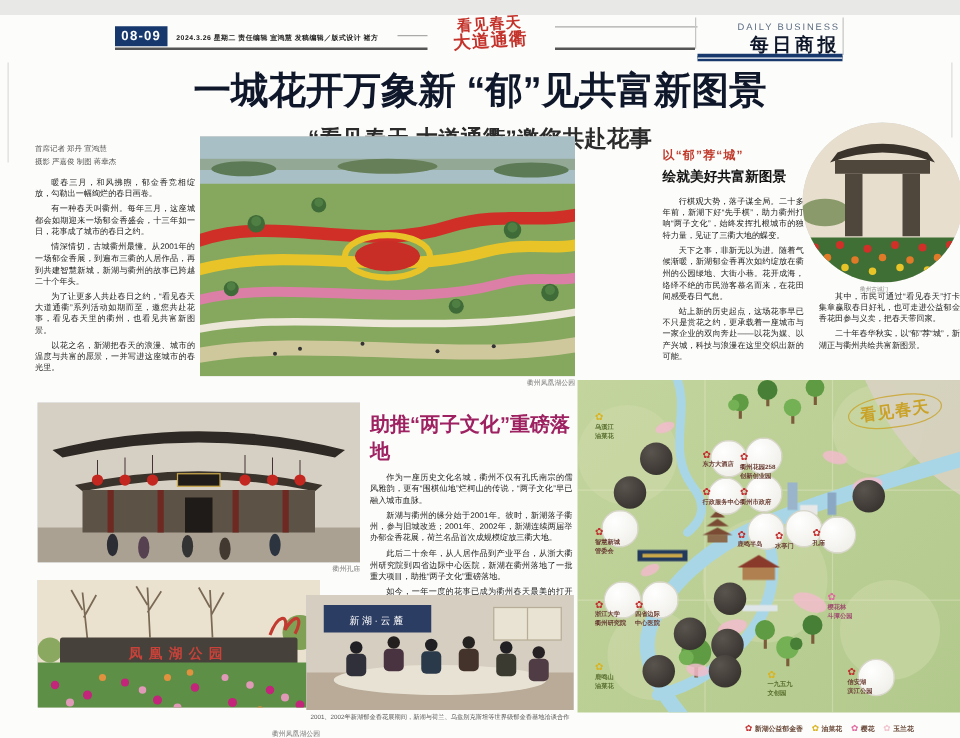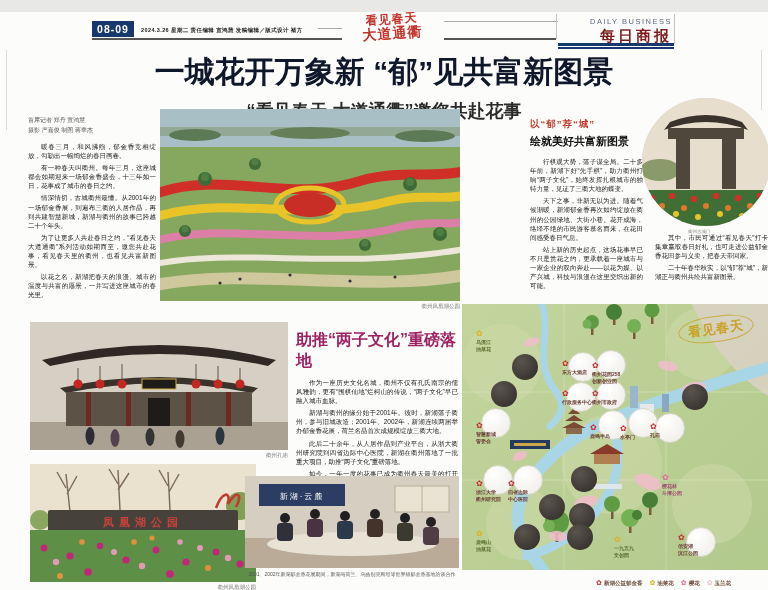--- a/index.html
+++ b/index.html
@@ -17,21 +17,21 @@
   .tick-v1{position:absolute;left:556px;top:2px;width:1px;height:25px;background:#c5c5c5;}
   .tick-v2{position:absolute;left:674px;top:2px;width:1px;height:30px;background:#c5c5c5;}
   .trim-l{position:absolute;left:6px;top:38px;width:1px;height:80px;background:#dcdcda;}
   .trim-r{position:absolute;left:761px;top:38px;width:1px;height:60px;background:#dcdcda;}
   .stamp{position:absolute;left:344px;top:1px;width:96px;text-align:center;color:#c4332b;
     font-family:"DejaVu Serif",serif;font-weight:bold;transform:rotate(-4deg);line-height:1.05;}
   .stamp .s1{font-size:12px;letter-spacing:1px;}
   .stamp .s2{font-size:14px;letter-spacing:1px;}
   .masthead{position:absolute;left:558px;top:5px;width:114px;text-align:right;}
   .masthead .en{font-size:7.5px;color:#5a6b80;letter-spacing:1.5px;}
-  .masthead .cn{font-size:15px;font-weight:bold;color:#7f1d1d;letter-spacing:3px;margin-top:1px;}
+  .masthead .cn{font-size:15px;font-weight:bold;color:#0f172a;letter-spacing:3px;margin-top:1px;}
   .mast-line{position:absolute;left:558px;top:31px;width:116px;height:2.5px;background:#17386d;border-bottom:1px solid #fff;box-shadow:0 2px 0 #17386d;}
 
   
   .headline{position:absolute;left:84px;top:40px;width:600px;text-align:center;}
   .headline h1{margin:0;font-size:30px;font-weight:900;color:#0f172a;letter-spacing:0px;}
   .headline h2{margin:6px 0 0;font-size:18px;font-weight:700;color:#2b2b2b;}
 
   
   .byline{position:absolute;left:28px;top:103px;width:128px;font-size:6px;color:#555;line-height:1.7;}
   .colA{position:absolute;left:28px;top:130px;width:128px;height:176px;overflow:hidden;}
@@ -46,21 +46,21 @@
 
   .sec2{position:absolute;left:296px;top:316px;width:162px;}
   .sec2 .h-pur1{font-size:9px;font-weight:bold;color:#9e2161;letter-spacing:1px;}
   .sec2 .h-pur2{font-size:16px;font-weight:bold;color:#9e2161;margin-top:2px;}
   .sec2 .body{margin-top:6px;height:134px;overflow:hidden;}
 
   
   .photo{position:absolute;overflow:hidden;background:#ccc;}
   .ph-main{left:160px;top:97px;width:300px;height:192px;}
   .ph-temple{left:30px;top:310px;width:258px;height:128px;}
-  .ph-park{left:30px;top:452px;width:226px;height:118px;text-align:right;}
+  .ph-park{left:30px;top:452px;width:226px;height:102px;text-align:right;}
   .ph-group{left:245px;top:464px;width:214px;height:92px;}
   .ph-circle{left:642px;top:86px;width:128px;height:128px;border-radius:50%;}
   .caption{position:absolute;font-size:5.5px;color:#777;}
   .cap-main{left:160px;top:291px;width:300px;text-align:right;}
   .cap-temple{left:30px;top:440px;width:258px;text-align:right;}
   .cap-park{left:30px;top:572px;width:226px;text-align:right;}
   .cap-group{left:238px;top:559px;width:228px;text-align:center;font-size:5px;line-height:1.5;color:#555;}
   .cap-circle{left:688px;top:217px;width:70px;font-size:4.5px;color:#888;}
 
   

